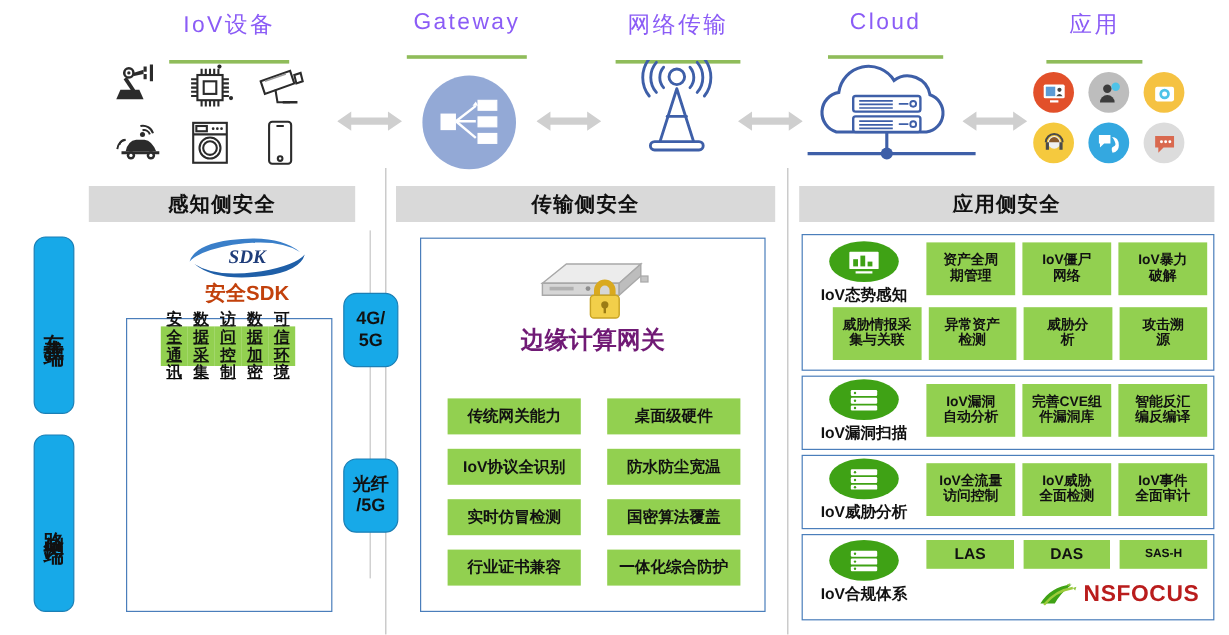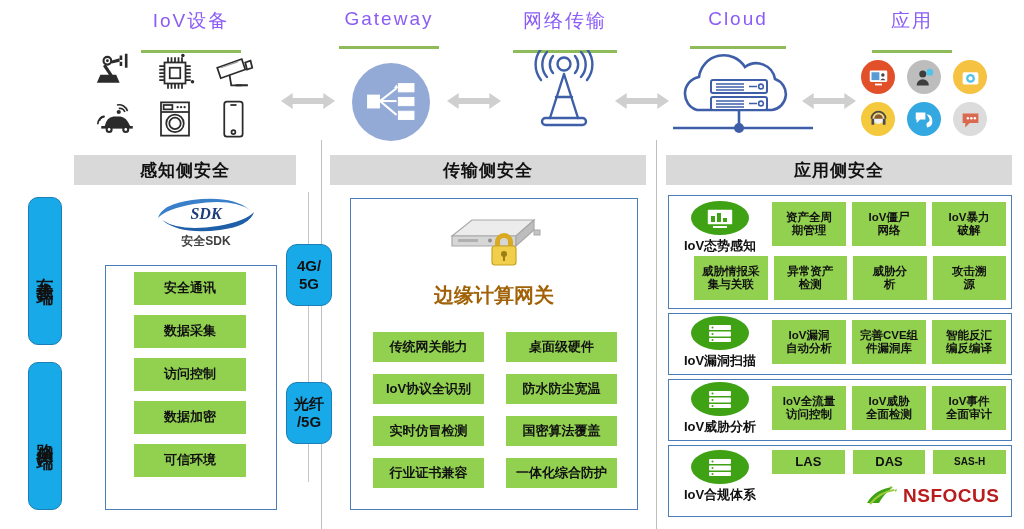--- a/index.html
+++ b/index.html
@@ -149,46 +149,46 @@
     display: flex; align-items: center; justify-content: center;
     text-align: center;
     line-height: 1.14;
     font-size: 12.5px;
   }
   .chip.sm { font-size: 11.5px; }
 
   
   .chip-stack {
     position: absolute;
-    display: flex; flex-direction: column;
-    gap: 10px;
+    display: flex; flex-direction: row;
+    text-decoration: underline;
   }
   .chip-stack .chip { height: 33px; font-size: 13px; }
 
   
   .chip-grid2 {
     position: absolute;
     display: grid;
     grid-template-columns: 1fr 1fr;
     column-gap: 22px;
     row-gap: 12px;
   }
   .chip-grid2 .chip { height: 30px; font-size: 13px; }
 
   
   .sdk-wrap { position: absolute; text-align: center; width: 130px; }
   .sdk-mark { width: 104px; height: 34px; margin: 0 auto; }
   .sdk-mark svg { width: 100%; height: 100%; }
-  .sdk-cap { font-size: 12px; font-weight: bold; color: #404040; margin-top: 1px; }
+  .sdk-cap { font-size: 17px; font-weight: bold; color: #c2410c; margin-top: 1px; }
 
   
   .edge-wrap { position: absolute; text-align: center; width: 200px; }
   .edge-mark { width: 112px; height: 62px; margin: 0 auto; }
   .edge-mark svg { width: 100%; height: 100%; }
-  .edge-cap { font-size: 20px; font-weight: bold; color: #a16207; margin-top: 14px; }
+  .edge-cap { font-size: 20px; font-weight: bold; color: #701a75; margin-top: 2px; }
 
   
   .rgroup { position: absolute; border: 1px solid #4a7ebb; background: #fff; }
   .rg-badge {
     position: absolute;
     width: 96px;
     text-align: center;
   }
   .rg-ell {
     width: 58px; height: 34px;

